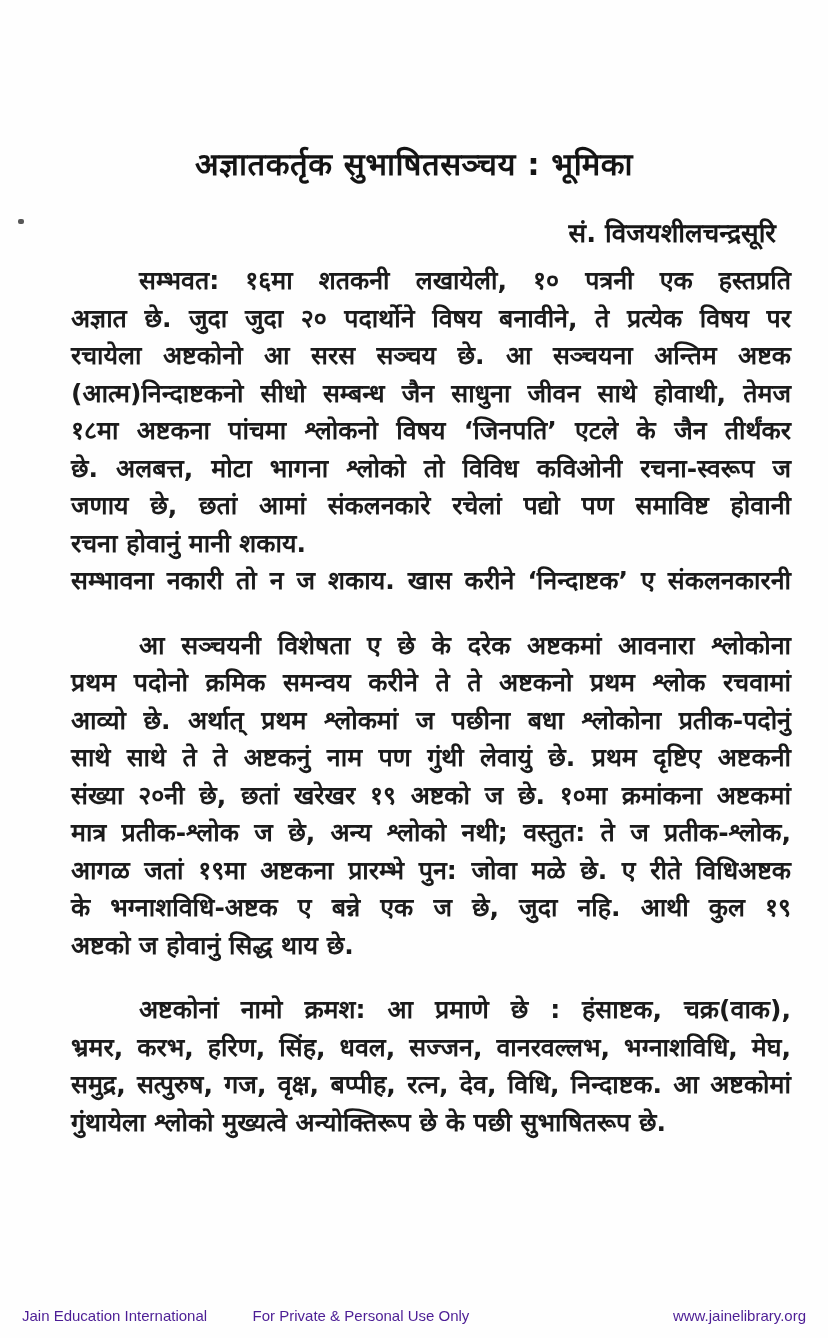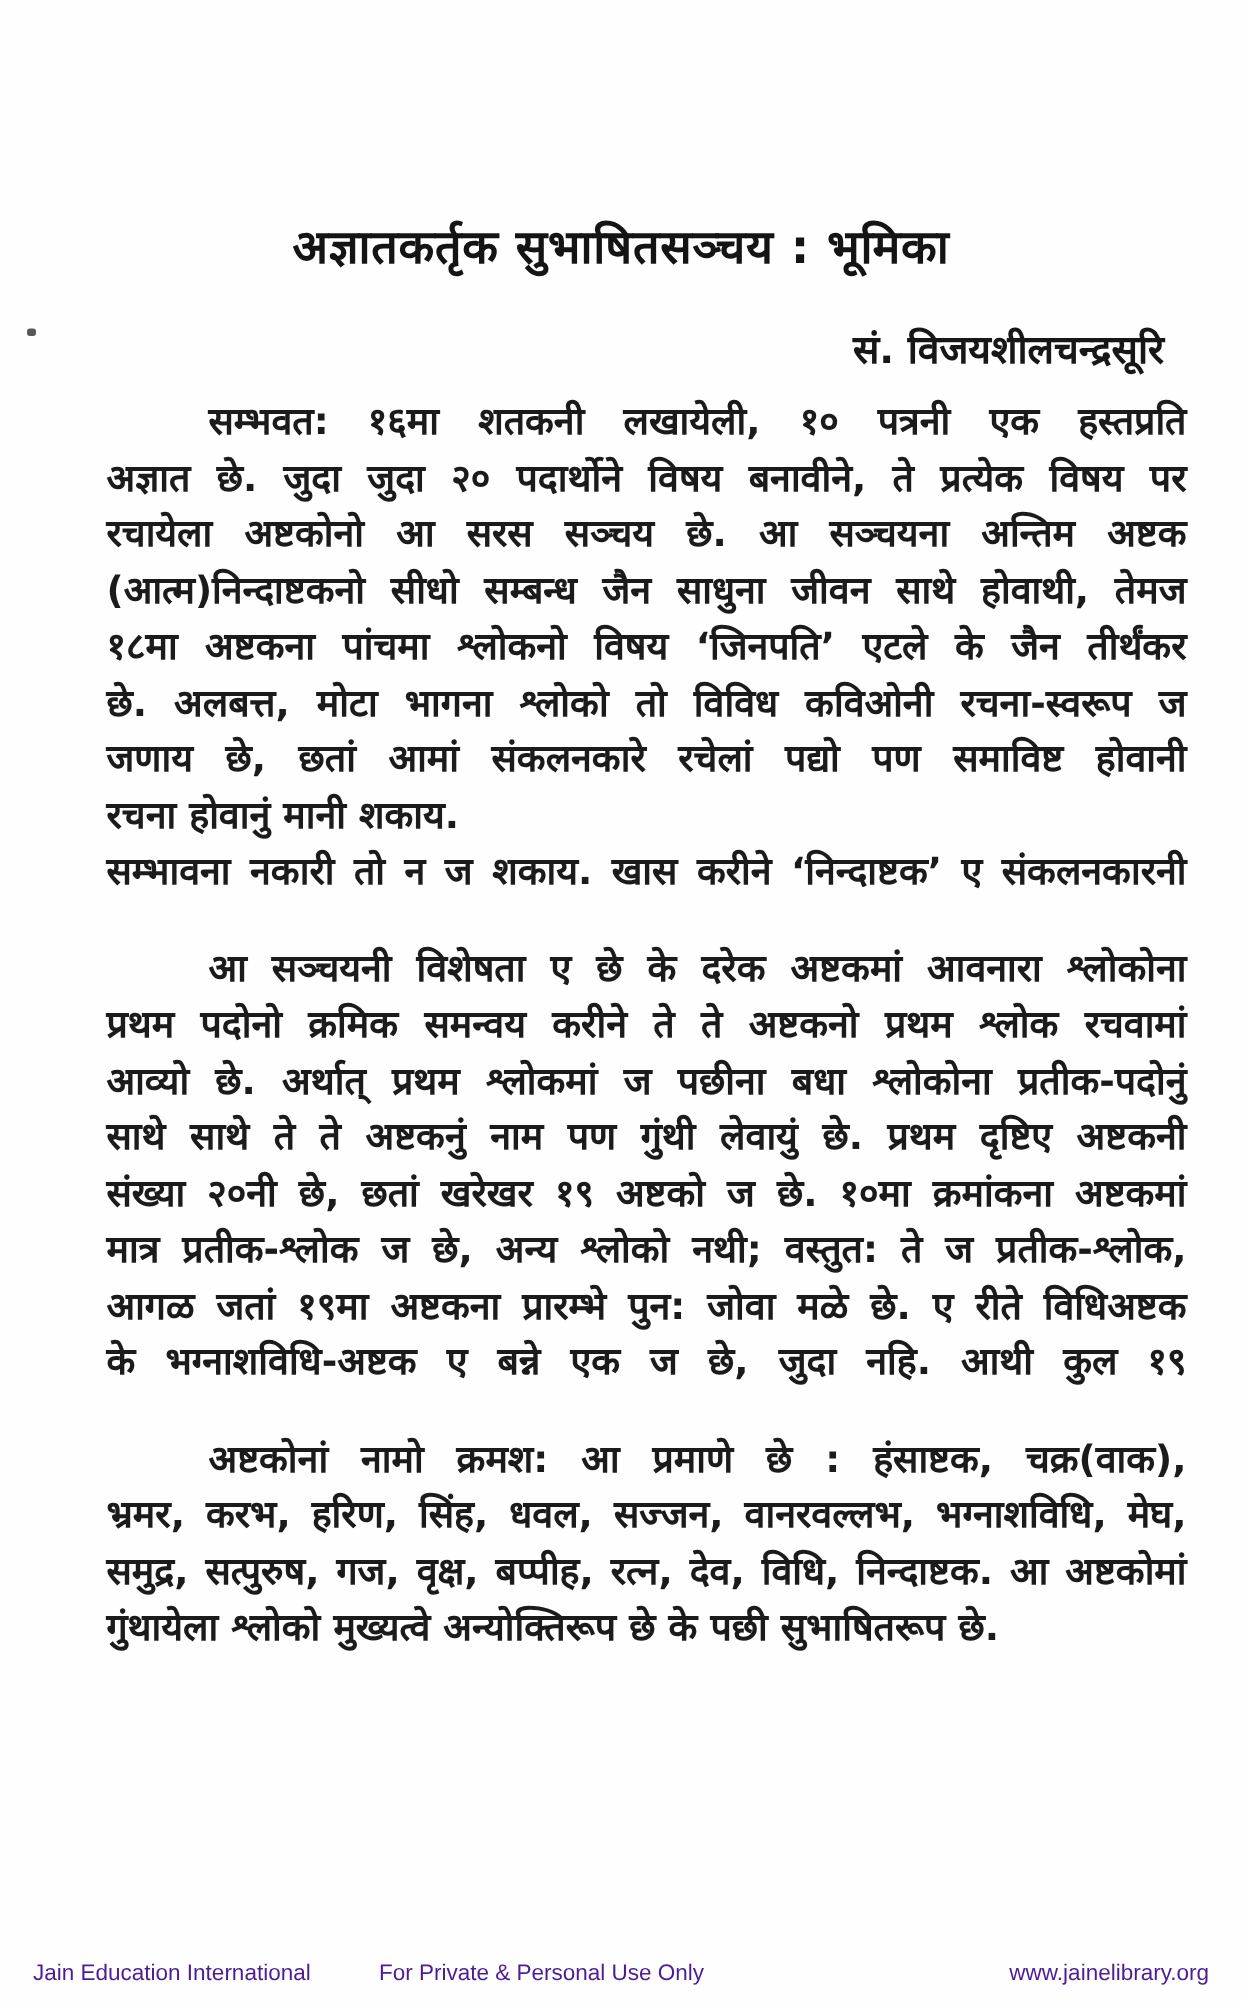--- a/index.html
+++ b/index.html
@@ -101,20 +101,21 @@
       </div>
     <div class="paragraph">
         <div class="line first">आ सञ्चयनी विशेषता ए छे के दरेक अष्टकमां आवनारा श्लोकोना</div>
         <div class="line">प्रथम पदोनो क्रमिक समन्वय करीने ते ते अष्टकनो प्रथम श्लोक रचवामां</div>
         <div class="line">आव्यो छे. अर्थात् प्रथम श्लोकमां ज पछीना बधा श्लोकोना प्रतीक-पदोनुं</div>
         <div class="line">साथे साथे ते ते अष्टकनुं नाम पण गुंथी लेवायुं छे. प्रथम दृष्टिए अष्टकनी</div>
         <div class="line">संख्या २०नी छे, छतां खरेखर १९ अष्टको ज छे. १०मा क्रमांकना अष्टकमां</div>
         <div class="line">मात्र प्रतीक-श्लोक ज छे, अन्य श्लोको नथी; वस्तुत: ते ज प्रतीक-श्लोक,</div>
         <div class="line">आगळ जतां १९मा अष्टकना प्रारम्भे पुन: जोवा मळे छे. ए रीते विधिअष्टक</div>
         <div class="line">के भग्नाशविधि-अष्टक ए बन्ने एक ज छे, जुदा नहि. आथी कुल १९</div>
+        <div class="line last">अष्टको ज होवानुं सिद्ध थाय छे.</div>
       </div>
     <div class="paragraph">
         <div class="line first">अष्टकोनां नामो क्रमश: आ प्रमाणे छे : हंसाष्टक, चक्र(वाक),</div>
         <div class="line">भ्रमर, करभ, हरिण, सिंह, धवल, सज्जन, वानरवल्लभ, भग्नाशविधि, मेघ,</div>
         <div class="line">समुद्र, सत्पुरुष, गज, वृक्ष, बप्पीह, रत्न, देव, विधि, निन्दाष्टक. आ अष्टकोमां</div>
         <div class="line last">गुंथायेला श्लोको मुख्यत्वे अन्योक्तिरूप छे के पछी सुभाषितरूप छे.</div>
       </div>
   </div>
 
   <div class="page-footer">

